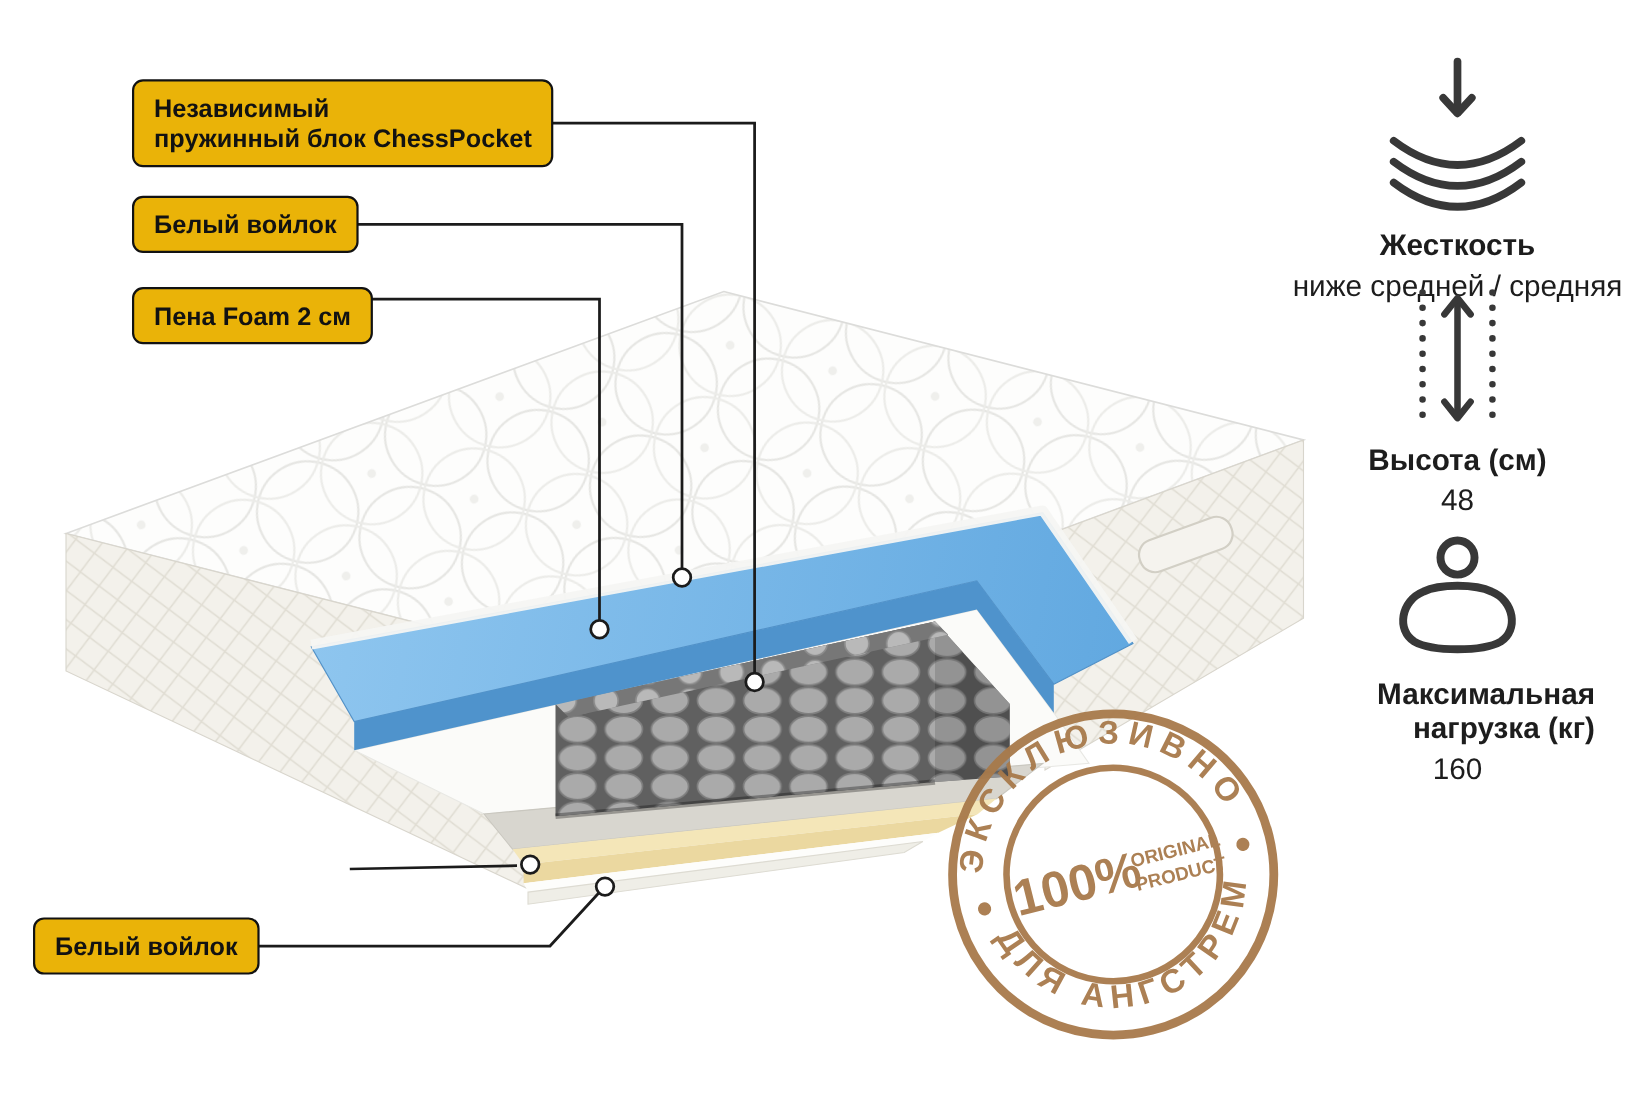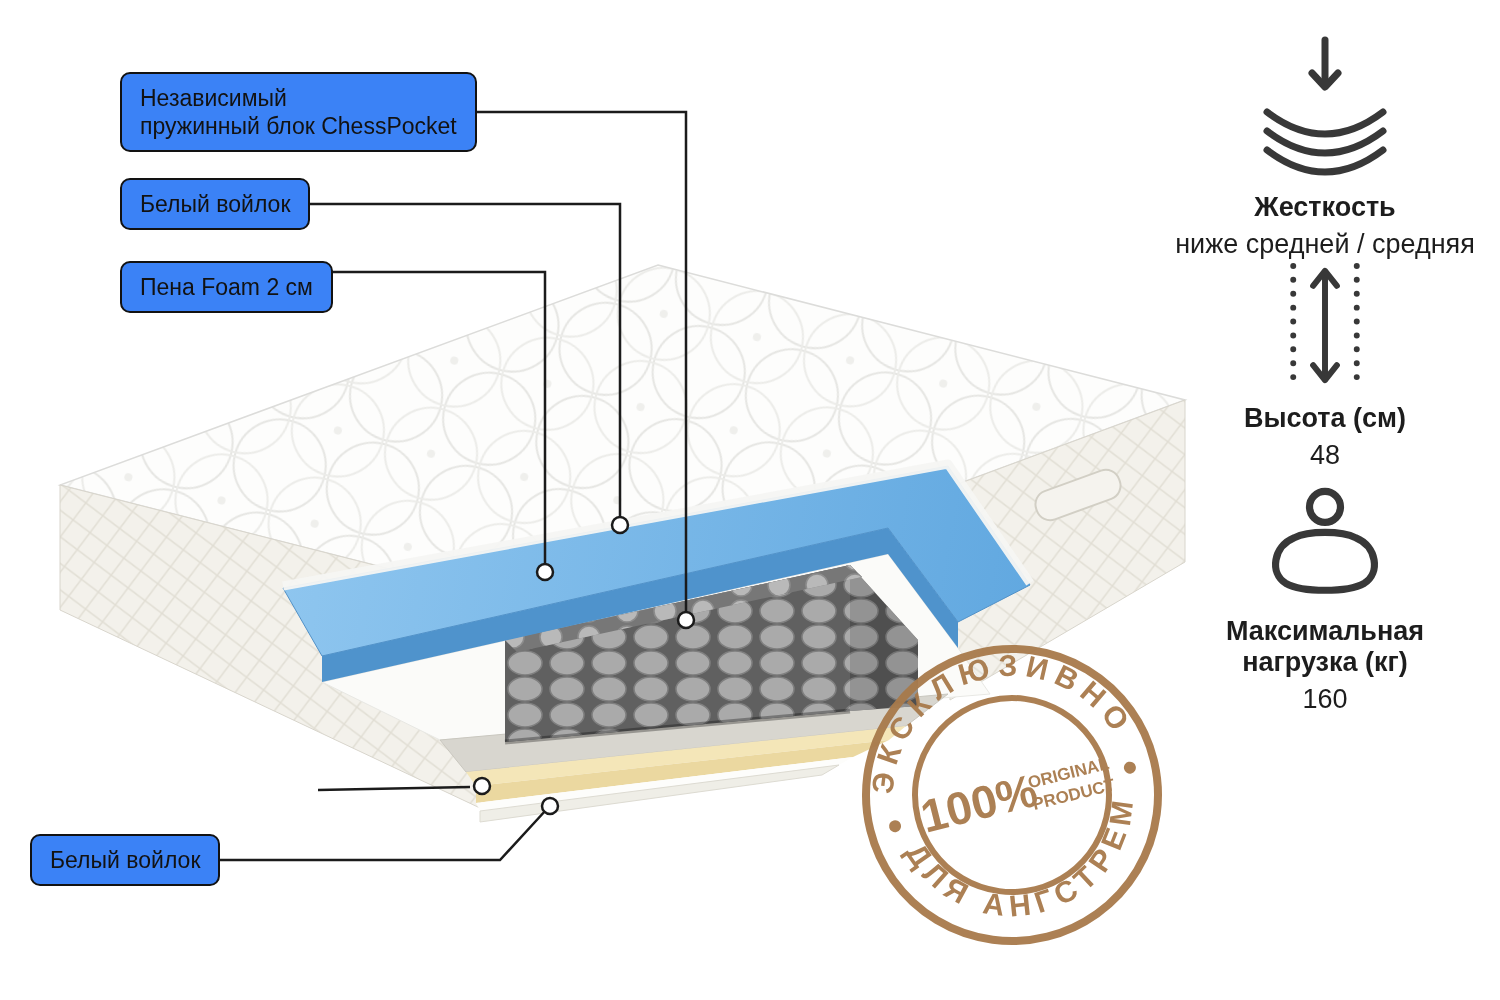--- a/index.html
+++ b/index.html
@@ -1,26 +1,26 @@
 <!DOCTYPE html>
 <html><head>
 <meta charset="utf-8">
 <style>
   html,body{margin:0;padding:0;background:#ffffff;}
   body{font-family:"Liberation Sans", sans-serif;}
   .page{position:relative;width:1500px;height:1000px;background:#ffffff;overflow:hidden;}
   svg.scene{position:absolute;left:0;top:0;}
   .callout{
-    position:absolute;background:#3b82f6;border:2.5px solid #121212;border-radius:10px;
-    padding:10px 18px;font-size:23px;font-weight:400;color:#121212;line-height:1.22;white-space:nowrap;
+    position:absolute;background:#eab308;border:2.5px solid #121212;border-radius:10px;
+    padding:10px 18px;font-size:23px;font-weight:700;color:#121212;line-height:1.22;white-space:nowrap;
   }
   .spec{position:absolute;left:1155px;width:340px;text-align:center;color:#1d1d1d;}
   .spec .icon svg{display:block;margin:0 auto;}
   .spec-title{font-size:27px;font-weight:700;margin-top:10px;}
-  .spec-title.narrow{width:250px;margin-left:auto;margin-right:auto;}
+  .spec-title.narrow{width:250px;margin-left:auto;margin-right:auto;text-align:right;}
   .spec-value{font-size:27px;margin-top:6px;}
 </style>
 </head>
 <body>
 
 <div class="page">
 
   <svg class="scene" width="1500" height="1000" viewBox="0 0 1500 1000">
     <defs>
       <pattern id="quilt" width="96" height="96" patternUnits="userSpaceOnUse" patternTransform="rotate(14)">
@@ -118,21 +118,21 @@
   </svg>
 
   <div class="callout" style="left:120px;top:72px;">
     <div>Независимый</div>
     <div>пружинный блок ChessPocket</div>
   </div>
   <div class="callout" style="left:120px;top:178px;">Белый войлок</div>
   <div class="callout" style="left:120px;top:246px;margin-top:15px;">Пена Foam 2 см</div>
   <div class="callout" style="left:30px;top:834px;">Белый войлок</div>
 
-  <div class="spec" style="top:32px;">
+  <div class="spec" style="top:48px;">
     <div class="icon">
       <svg width="150" height="150" viewBox="-75 -78 150 150" fill="none" stroke="#383838" stroke-width="7" stroke-linecap="round" stroke-linejoin="round">
         <path d="M0,-70 L0,-24"></path>
         <path d="M-13,-37 L0,-23 L13,-37"></path>
         <path d="M-58,2 Q0,46 58,2"></path>
         <path d="M-58,21 Q0,65 58,21"></path>
         <path d="M-58,40 Q0,84 58,40"></path>
       </svg>
     </div>
     <div class="spec-title">Жесткость</div>

